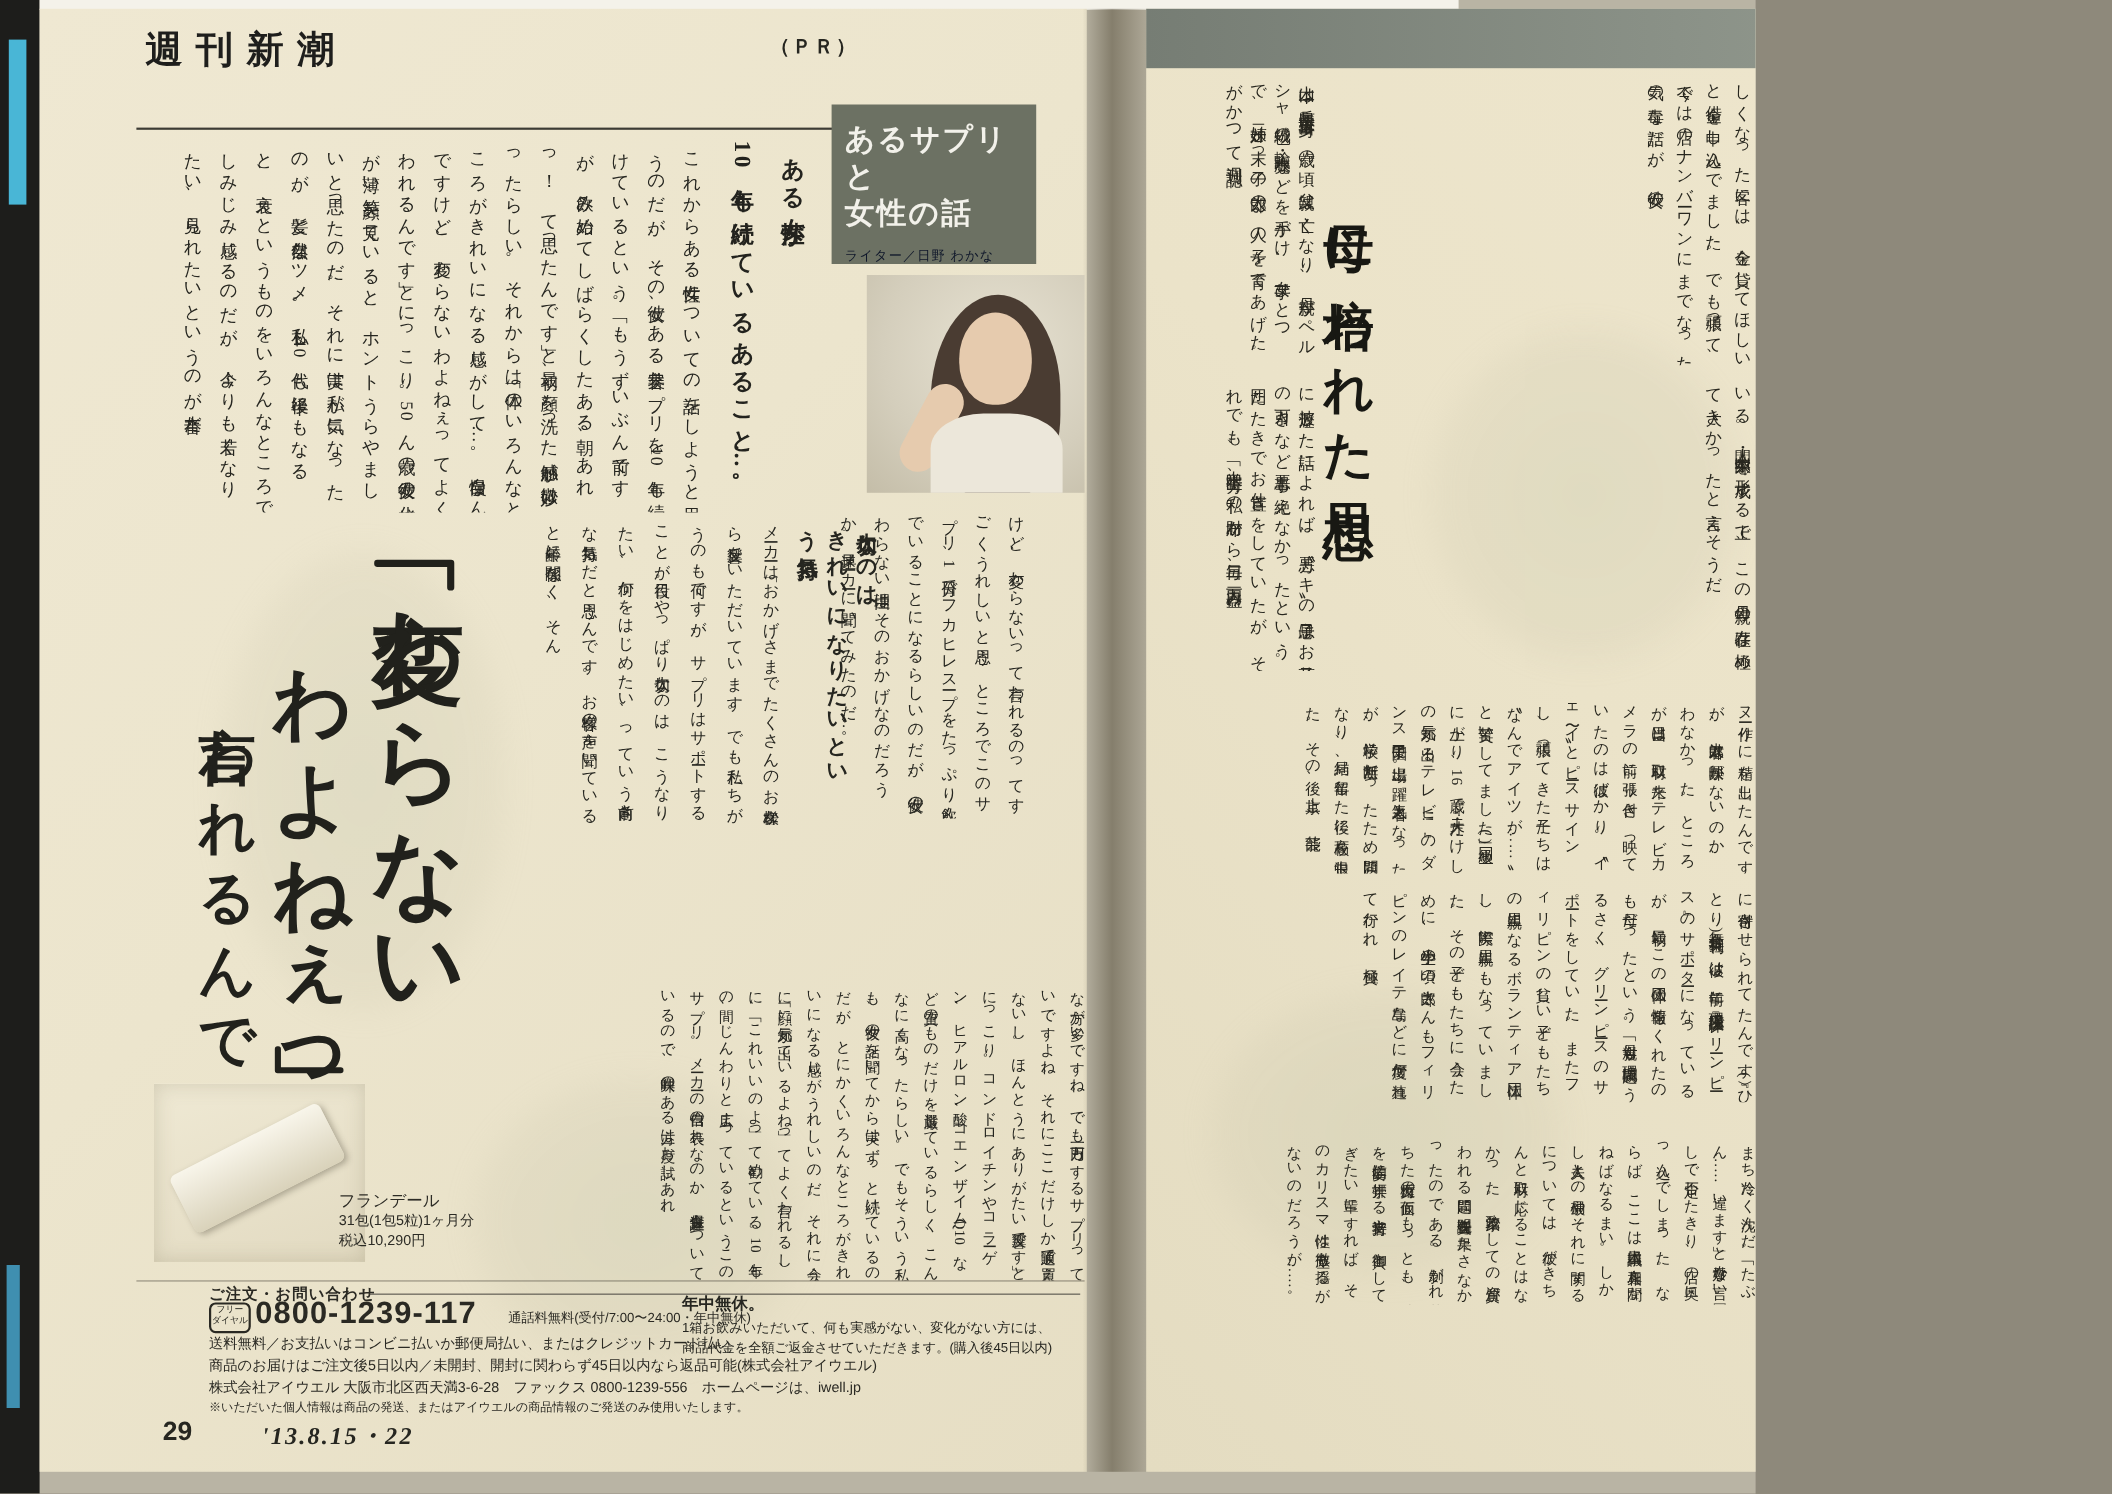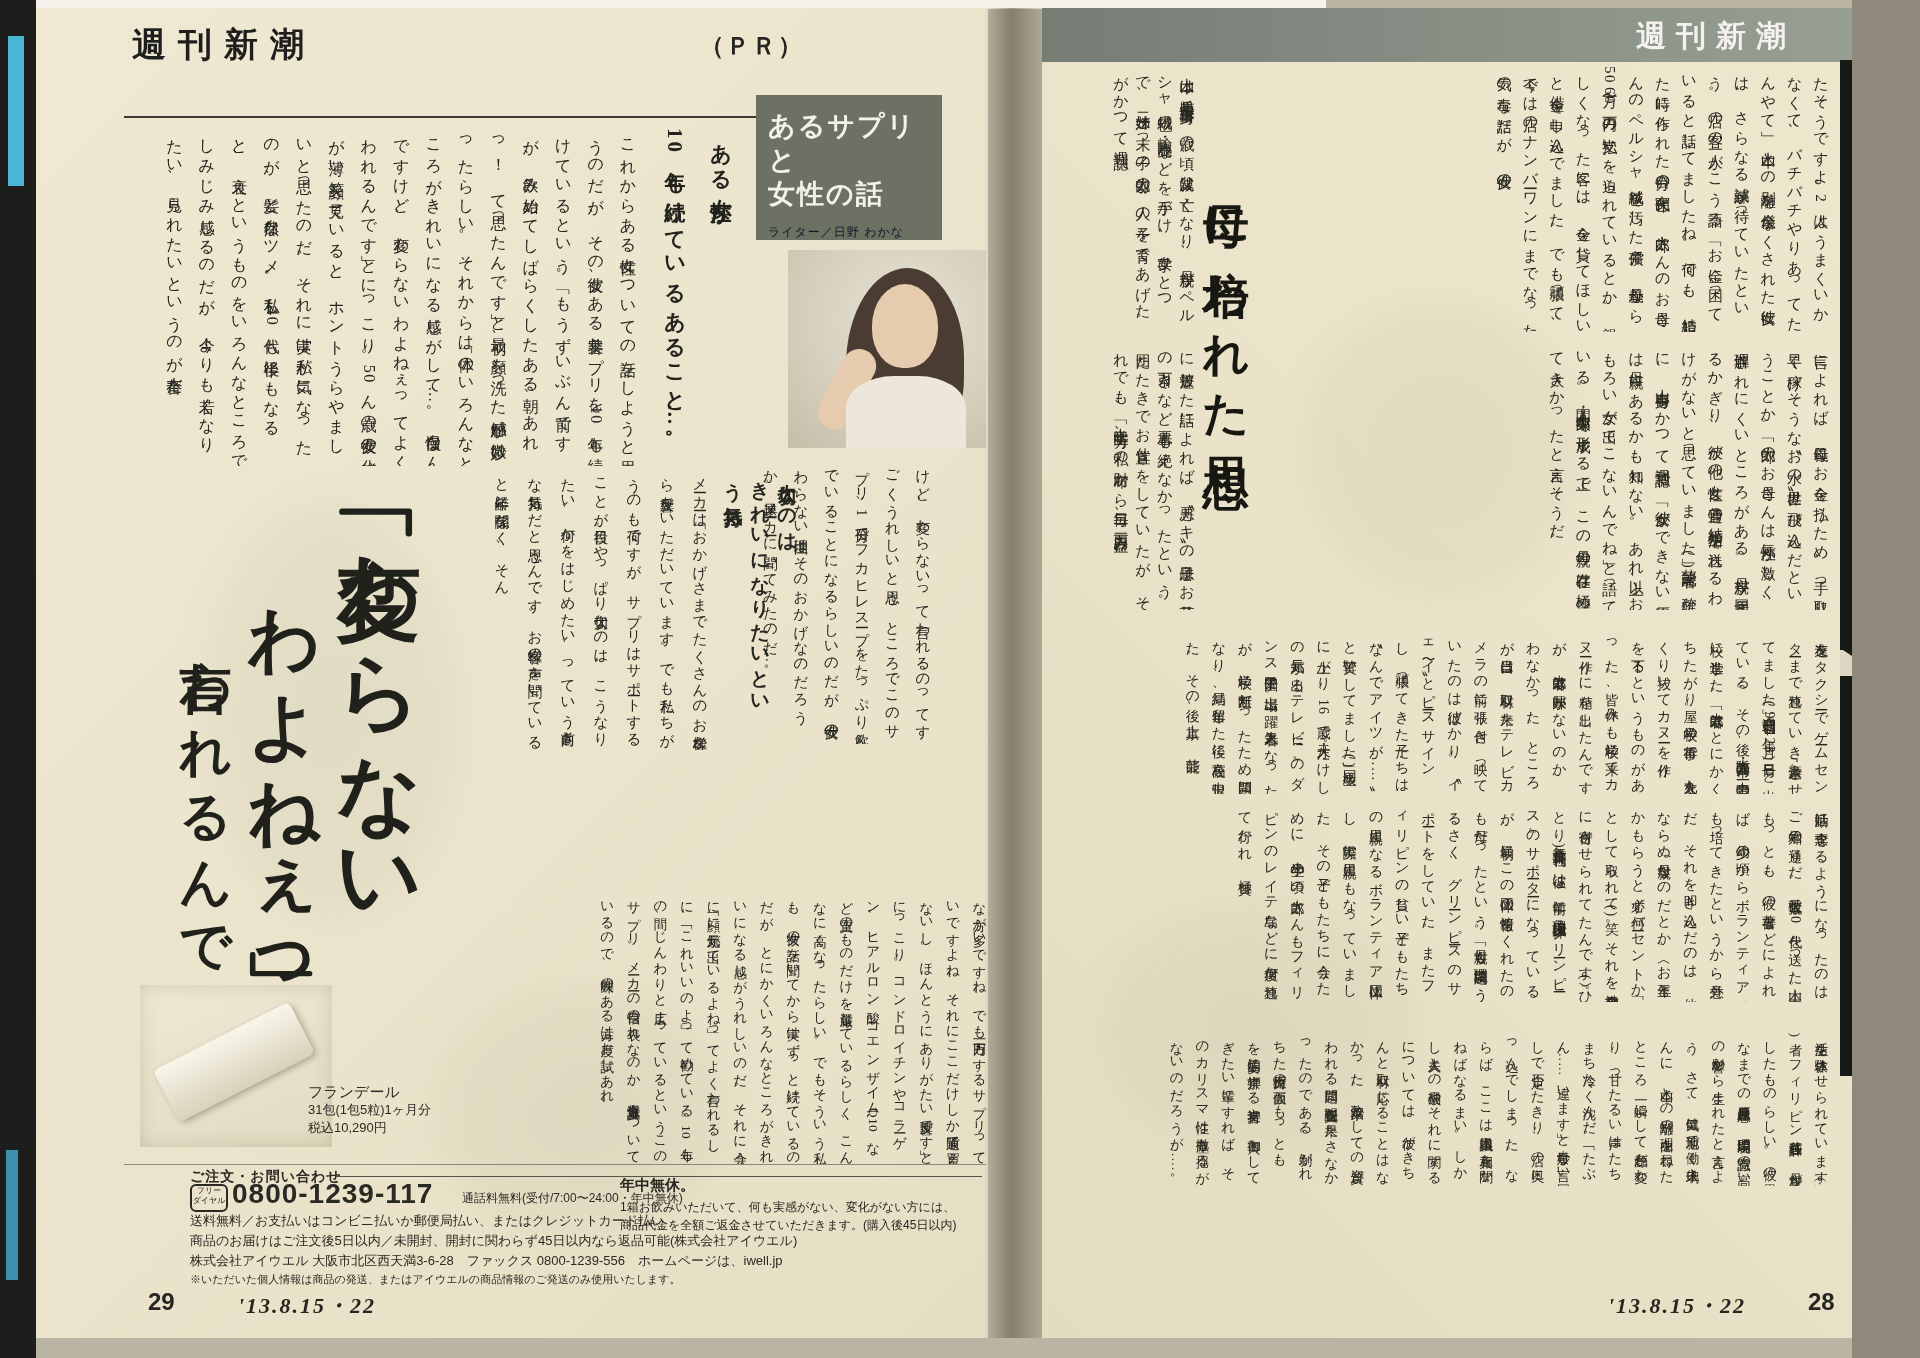--- a/index.html
+++ b/index.html
@@ -1,35 +1,35 @@
 <!DOCTYPE html>
 <html><head>
 <meta charset="utf-8">
 <style>
   html,body{margin:0;padding:0;background:#8e897b;}
-  #stage{position:relative;width:1852px;height:1358px;overflow:hidden;background:#b9b4a4;
+  #stage{position:relative;width:1596px;height:1358px;overflow:hidden;background:#b9b4a4;
          font-family:"Liberation Serif",serif;color:#262620;}
   .abs{position:absolute;}
   .v{writing-mode:vertical-rl;text-orientation:mixed;overflow:hidden;}
   
   .scan-edge-left{left:0;top:0;width:36px;height:1358px;background:#1d1d1b;}
   .cyan1{left:8px;top:36px;width:16px;height:150px;background:#49b6d6;}
   .cyan2{left:6px;top:1150px;width:12px;height:130px;background:#3f8fb0;}
   .top-white{left:36px;top:0;width:1290px;height:9px;background:#f4f2ea;}
   .page-left{left:36px;top:8px;width:952px;height:1330px;
      background:linear-gradient(135deg,#efe8d2 0%,#ece5cd 45%,#e6dec4 100%);}
   .gutter{left:984px;top:8px;width:60px;height:1330px;
      background:linear-gradient(90deg,rgba(120,110,88,0) 0%,rgba(90,82,62,.55) 45%,rgba(120,110,88,.15) 100%);}
   .page-right{left:1042px;top:8px;width:878px;height:1330px;
      background:linear-gradient(225deg,#eee6cd 0%,#ebe3c9 50%,#e4dcc1 100%);}
   .right-edge{left:1914px;top:0;width:6px;height:1358px;background:#6b6557;}
   .blob{border-radius:50%;filter:blur(14px);opacity:.14;background:radial-gradient(#9aa98c,#c2bda4 70%,transparent 75%);}
   
   .masthead-l{left:132px;top:22px;font-size:34px;font-weight:bold;letter-spacing:12px;color:#1e1e1c;}
-  .pr{left:700px;top:30px;font-size:24px;font-weight:bold;letter-spacing:2px;}
+  .pr{left:700px;top:30px;font-size:18px;font-weight:bold;letter-spacing:2px;}
   .rule-h{background:#3c3b34;height:2px;}
   .adbox{left:756px;top:95px;width:186px;height:145px;background:#6c7163;padding:14px 12px;box-sizing:border-box;}
   .adbox .t{font-family:"Liberation Sans",sans-serif;font-weight:bold;color:#f2f1ea;font-size:27px;
             line-height:34px;letter-spacing:2px;white-space:pre-line;}
   .adbox .w{font-family:"Liberation Sans",sans-serif;color:#0f172a;font-size:12px;margin-top:13px;letter-spacing:1px;}
   .photo{left:788px;top:250px;width:198px;height:198px;overflow:hidden;
          background:radial-gradient(circle at 60% 35%,#e7e2d2 0%,#d4cebc 60%,#c4bda8 100%);}
   .hair{position:absolute;left:58px;top:18px;width:118px;height:188px;border-radius:52% 48% 42% 46%;background:#4a3c32;}
   .face{position:absolute;left:84px;top:34px;width:66px;height:84px;border-radius:50% 50% 46% 46%;background:#e6cbae;}
   .blouse{position:absolute;left:58px;top:126px;width:120px;height:80px;border-radius:40% 40% 0 0;background:#ece7da;}

